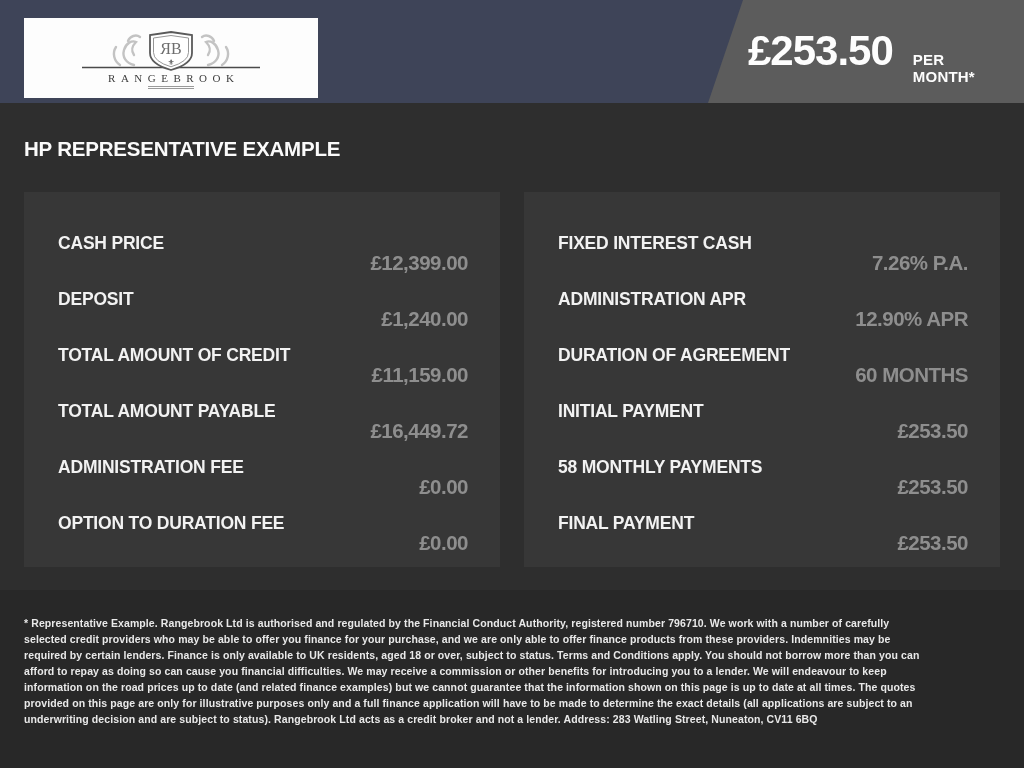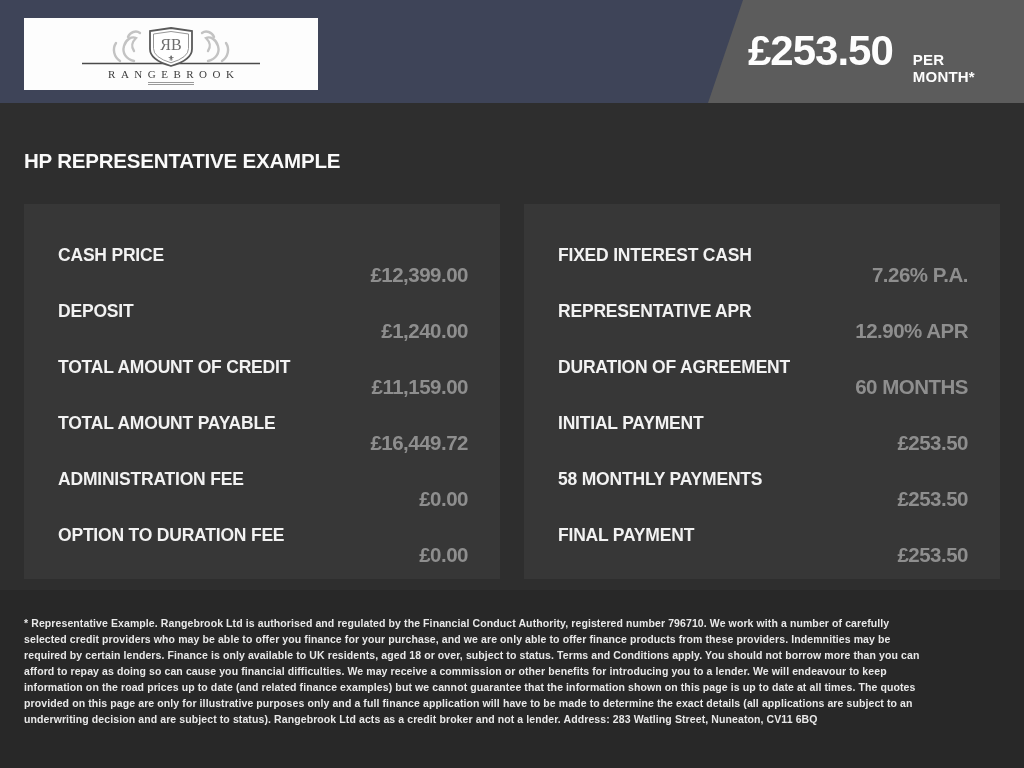--- a/index.html
+++ b/index.html
@@ -14,21 +14,21 @@
   
   .header {
     position: relative;
     height: 103px;
     background: #3e4458;
     flex: 0 0 auto;
   }
   .logo-box {
     position: absolute;
     left: 24px; top: 18px;
-    width: 294px; height: 72px;
+    width: 294px; height: 80px;
     background: #fdfdfd;
     display: flex;
     flex-direction: column;
     align-items: center;
     justify-content: center;
     padding-top: 4px;
   }
   .crest { display: block; }
   .brand-name {
     font-family: "Liberation Serif", serif;
@@ -68,21 +68,21 @@
     font-weight: 700;
     color: #fdfdfd;
     margin-left: 20px;
     letter-spacing: 0.2px;
   }
 
   
   .main {
     height: 487px;
     flex: 0 0 auto;
-    padding: 46px 24px 0 24px;
+    padding: 34px 24px 0 24px;
   }
   .page-title {
     font-size: 20.5px;
     font-weight: 700;
     color: #fafafa;
     letter-spacing: -0.2px;
     line-height: 24px;
   }
   .panels {
     display: flex;
@@ -200,21 +200,21 @@
         <span class="finance-value">£0.00</span>
       </div>
     </section>
 
     <section class="panel">
       <div class="finance-row">
         <span class="finance-label">FIXED INTEREST CASH</span>
         <span class="finance-value">7.26% P.A.</span>
       </div>
       <div class="finance-row">
-        <span class="finance-label">REPRESENTATIVE APR</span>
+        <span class="finance-label">ADMINISTRATION APR</span>
         <span class="finance-value">12.90% APR</span>
       </div>
       <div class="finance-row">
         <span class="finance-label">DURATION OF AGREEMENT</span>
         <span class="finance-value">60 MONTHS</span>
       </div>
       <div class="finance-row">
         <span class="finance-label">INITIAL PAYMENT</span>
         <span class="finance-value">£253.50</span>
       </div>

